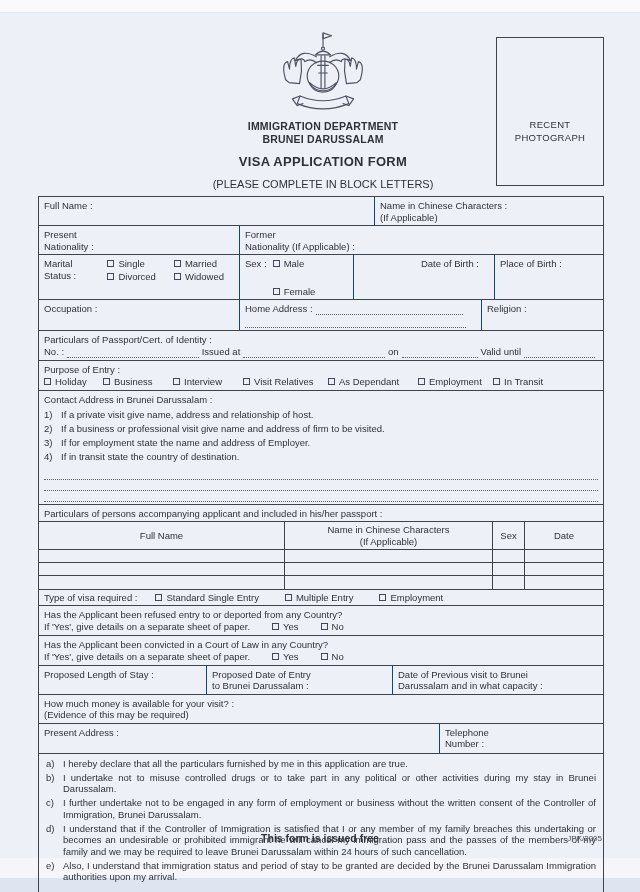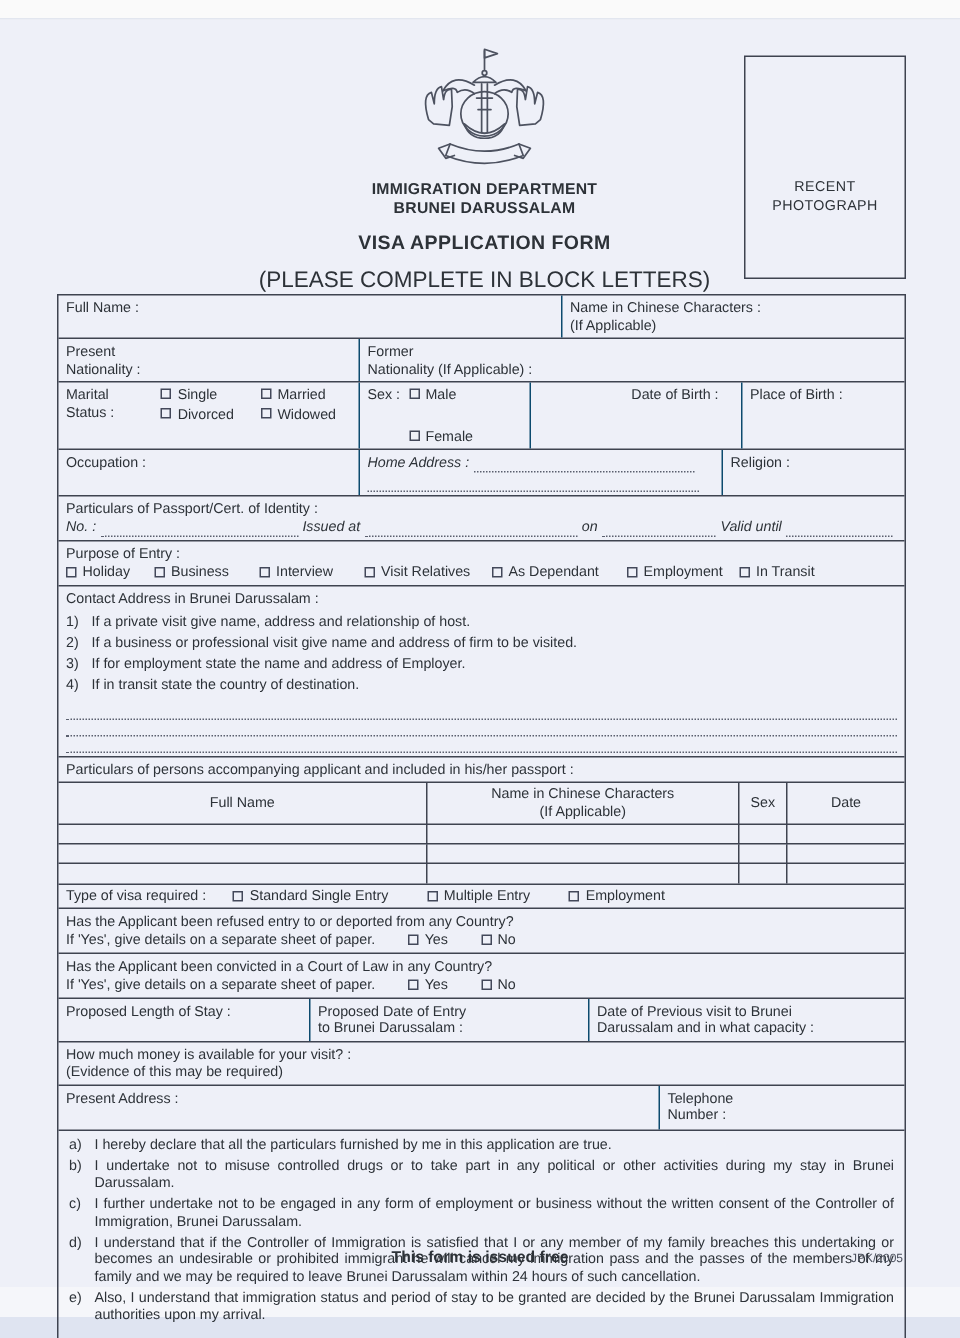--- a/index.html
+++ b/index.html
@@ -13,21 +13,21 @@
   }
   .top-strip { position:absolute; top:0; left:0; right:0; height:13px; background:#fafafa; border-bottom:1px solid #e2e6ef; }
   .bottom-strip1 { position:absolute; left:0; right:0; top:858px; height:20px; background:#f5f6fa; }
   .bottom-strip2 { position:absolute; left:0; right:0; top:878px; height:14px; background:#dfe4f1; }
 
   
   .crest { position:absolute; left:268px; top:30px; width:110px; height:88px; }
   .hdr { position:absolute; left:120px; top:120px; width:406px; text-align:center; }
   .dept { font-weight:bold; font-size:10.5px; line-height:12.5px; letter-spacing:.2px; }
   .title { font-weight:bold; font-size:13px; margin-top:9px; letter-spacing:.3px; }
-  .subtitle { font-size:15px; margin-top:9px; }
+  .subtitle { font-size:11px; margin-top:9px; }
   .photo-box {
     position:absolute; left:496px; top:37px; width:108px; height:149px;
     border:1.5px solid #3e4350; display:flex; flex-direction:column;
     align-items:center; justify-content:center; padding-top:38px;
     font-size:9.5px; line-height:13px; letter-spacing:.3px; text-align:center;
   }
 
   
   .form {
     position:absolute; left:38px; top:196px; width:566px;
@@ -40,21 +40,21 @@
   .grow { flex:1; }
 
   .cb {
     display:inline-block; width:7px; height:7px; border:1px solid #43485a;
     margin-right:4px; flex:0 0 auto; background:transparent;
   }
   .opt { display:inline-flex; align-items:center; white-space:nowrap; }
 
   .dots { flex:1; border-bottom:1px dotted #5a5f6e; height:9px; margin:0 3px; min-width:10px; }
   .dotline { border-bottom:1px dotted #5a5f6e; height:11px; }
-  .flexline { display:flex; align-items:flex-end;font-style:italic; }
+  .flexline { display:flex; align-items:flex-end; }
 
   
   .acc-caption { padding:3px 5px 2px 5px; border-bottom:1px solid #3e4350; }
   .acc-grid { display:grid; grid-template-columns:245px 208px 32px 1fr; }
   .acc-grid > div { border-bottom:1px solid #3e4350; border-left:1px solid #3e4350; min-height:13px; }
   .acc-grid > div:nth-child(4n+1) { border-left:none; }
   .acc-grid > div:nth-last-child(-n+4) { border-bottom:none; }
   .acc-h { display:flex; flex-direction:column; align-items:center; justify-content:center; text-align:center; min-height:26px !important; padding:2px 3px; }
 
   .two-line { display:block; }

